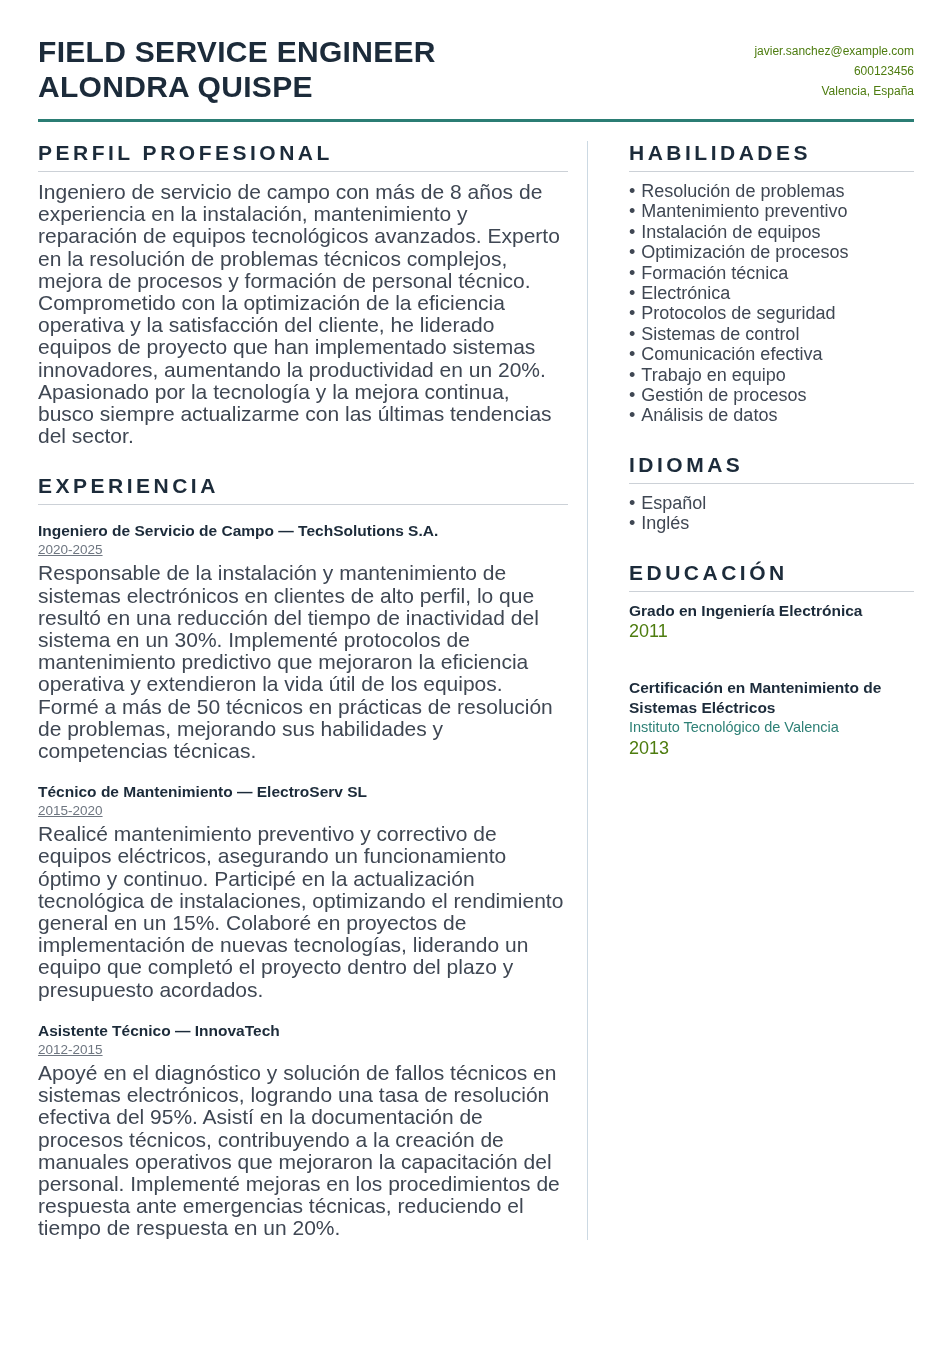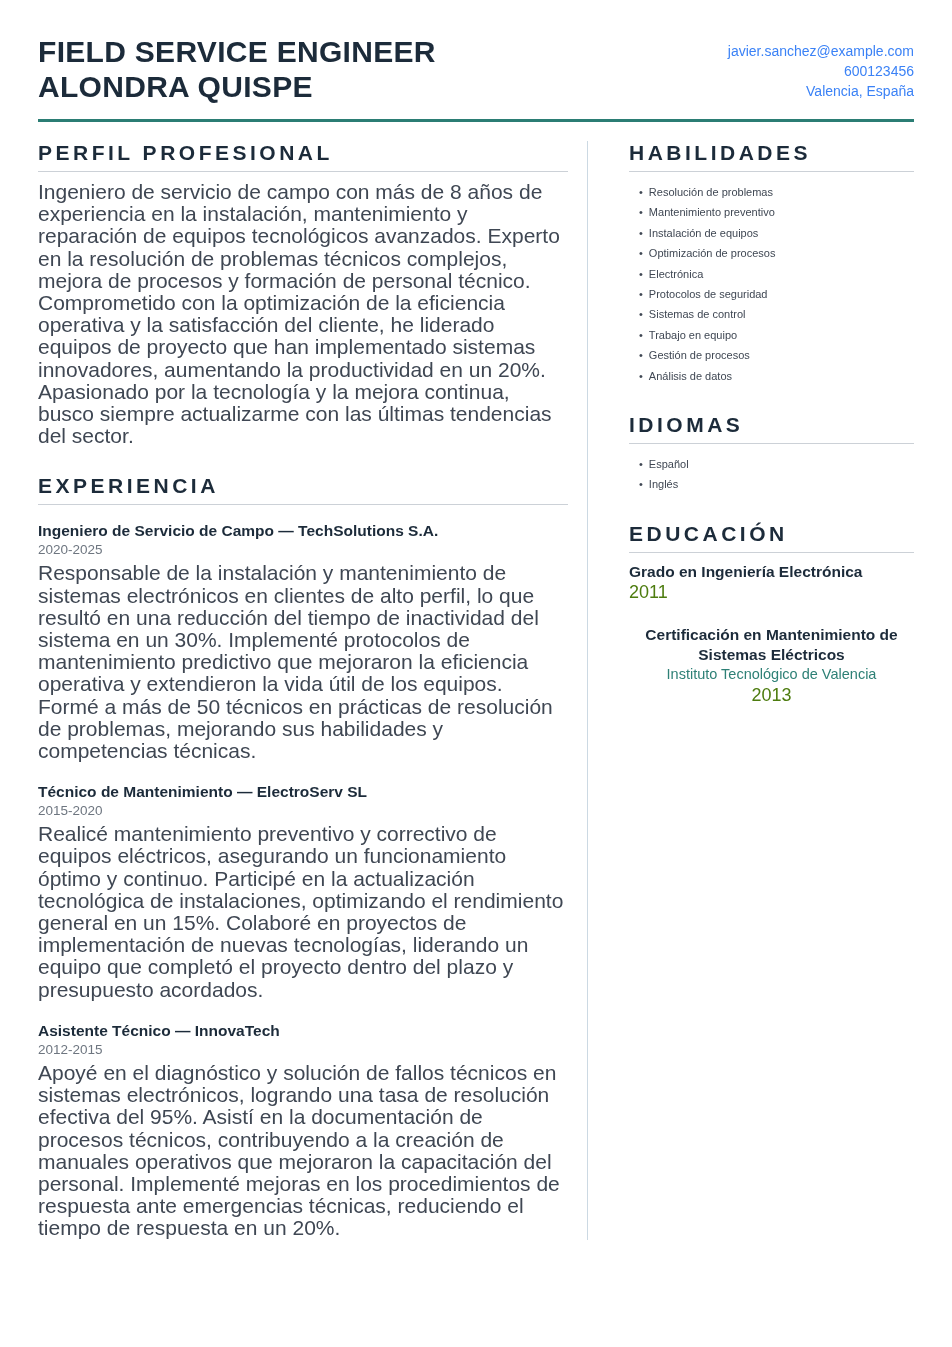--- a/index.html
+++ b/index.html
@@ -28,23 +28,23 @@
   .name {
     margin: 0;
     font-size: 30px;
     line-height: 35px;
     font-weight: bold;
     color: #1c2b3a;
     letter-spacing: 0.3px;
   }
   .contact {
     text-align: right;
-    font-size: 14px;
+    font-size: 12px;
     line-height: 20px;
-    color: #3b82f6;
+    color: #4d7c0f;
     padding-top: 7px;
     white-space: nowrap;
   }
   .accent-rule {
     height: 3px;
     background: #2b7d74;
     margin-top: 15px;
   }
 
   
@@ -95,39 +95,40 @@
     font-size: 15.5px;
     font-weight: bold;
     color: #1c2b3a;
     line-height: 19px;
   }
   .job-dates {
     font-size: 13.5px;
     color: #6e7680;
     line-height: 18px;
     margin: 1px 0 3px 0;
+    text-decoration: underline;
   }
 
   
   ul.bullets {
     list-style: none;
-    margin: 10px;
+    margin: 0;
     padding: 0;
-    font-size: 11px;
+    font-size: 18px;
     line-height: 20.4px;
     color: #3f4753;
   }
   ul.bullets li::before {
     content: "\2022";
     margin-right: 6px;
   }
 
   
   .edu-entry { margin-top: 0; }
-  .edu-entry + .edu-entry { margin-top: 24px; text-align: center; }
+  .edu-entry + .edu-entry { margin-top: 38px; }
   .edu-degree {
     font-size: 15.5px;
     font-weight: bold;
     color: #1c2b3a;
     line-height: 19.5px;
   }
   .edu-inst {
     font-size: 14.5px;
     color: #2e8076;
     line-height: 19px;
@@ -196,23 +197,25 @@
 
     <aside class="col-right">
 
       <section>
         <h2 class="sec">HABILIDADES</h2>
         <ul class="bullets">
           <li>Resolución de problemas</li>
           <li>Mantenimiento preventivo</li>
           <li>Instalación de equipos</li>
           <li>Optimización de procesos</li>
+          <li>Formación técnica</li>
           <li>Electrónica</li>
           <li>Protocolos de seguridad</li>
           <li>Sistemas de control</li>
+          <li>Comunicación efectiva</li>
           <li>Trabajo en equipo</li>
           <li>Gestión de procesos</li>
           <li>Análisis de datos</li>
         </ul>
       </section>
 
       <section class="section-gap">
         <h2 class="sec">IDIOMAS</h2>
         <ul class="bullets">
           <li>Español</li>

